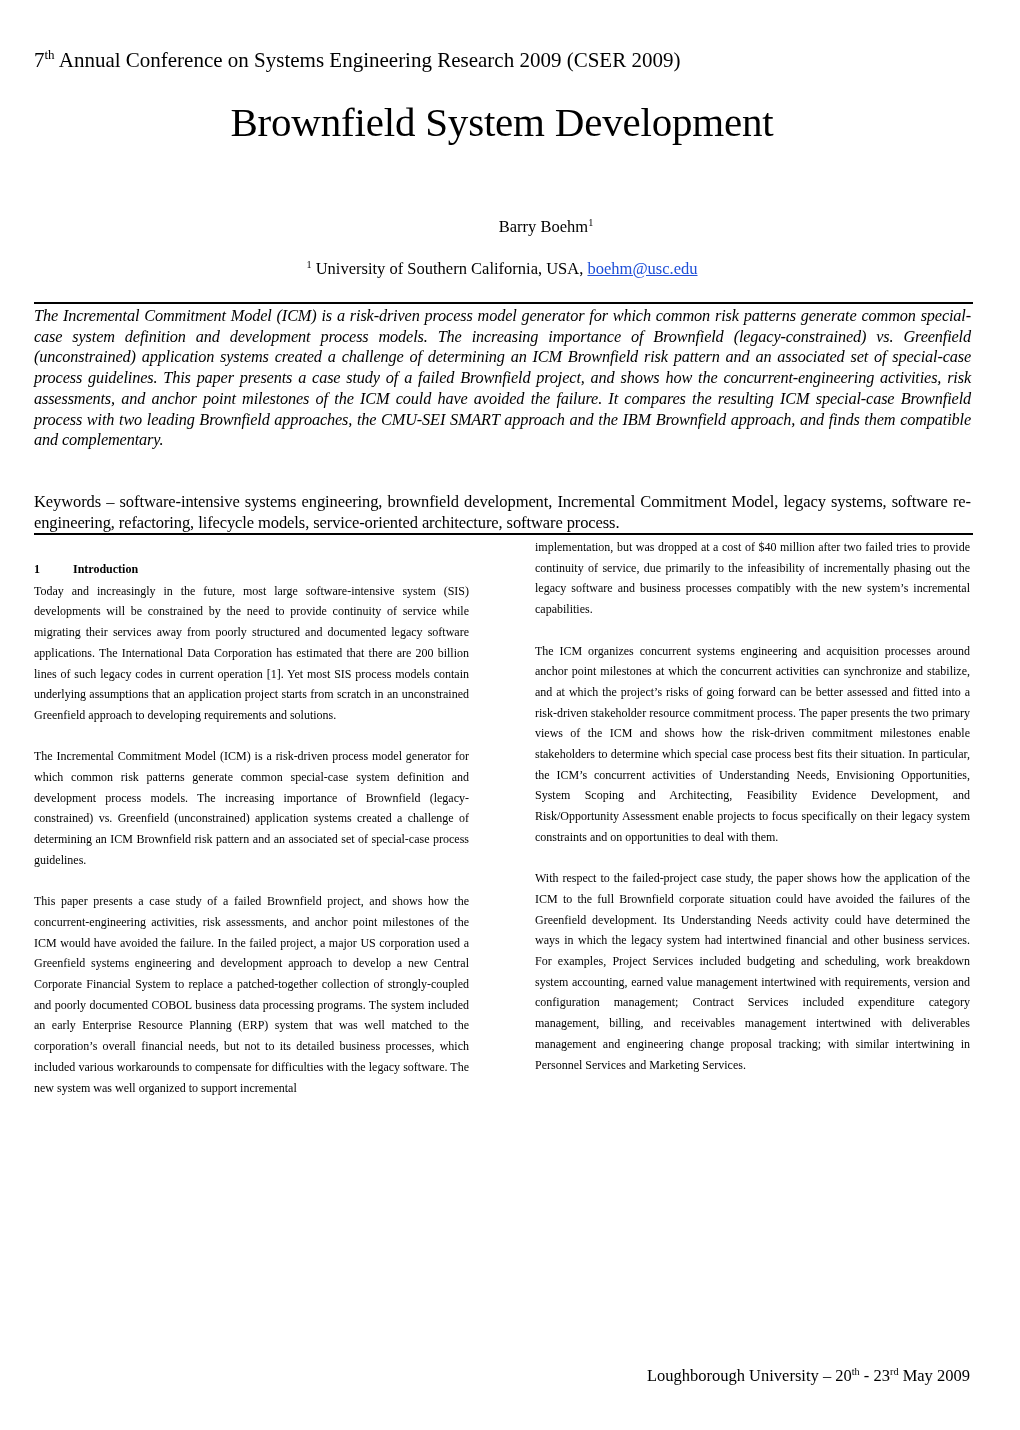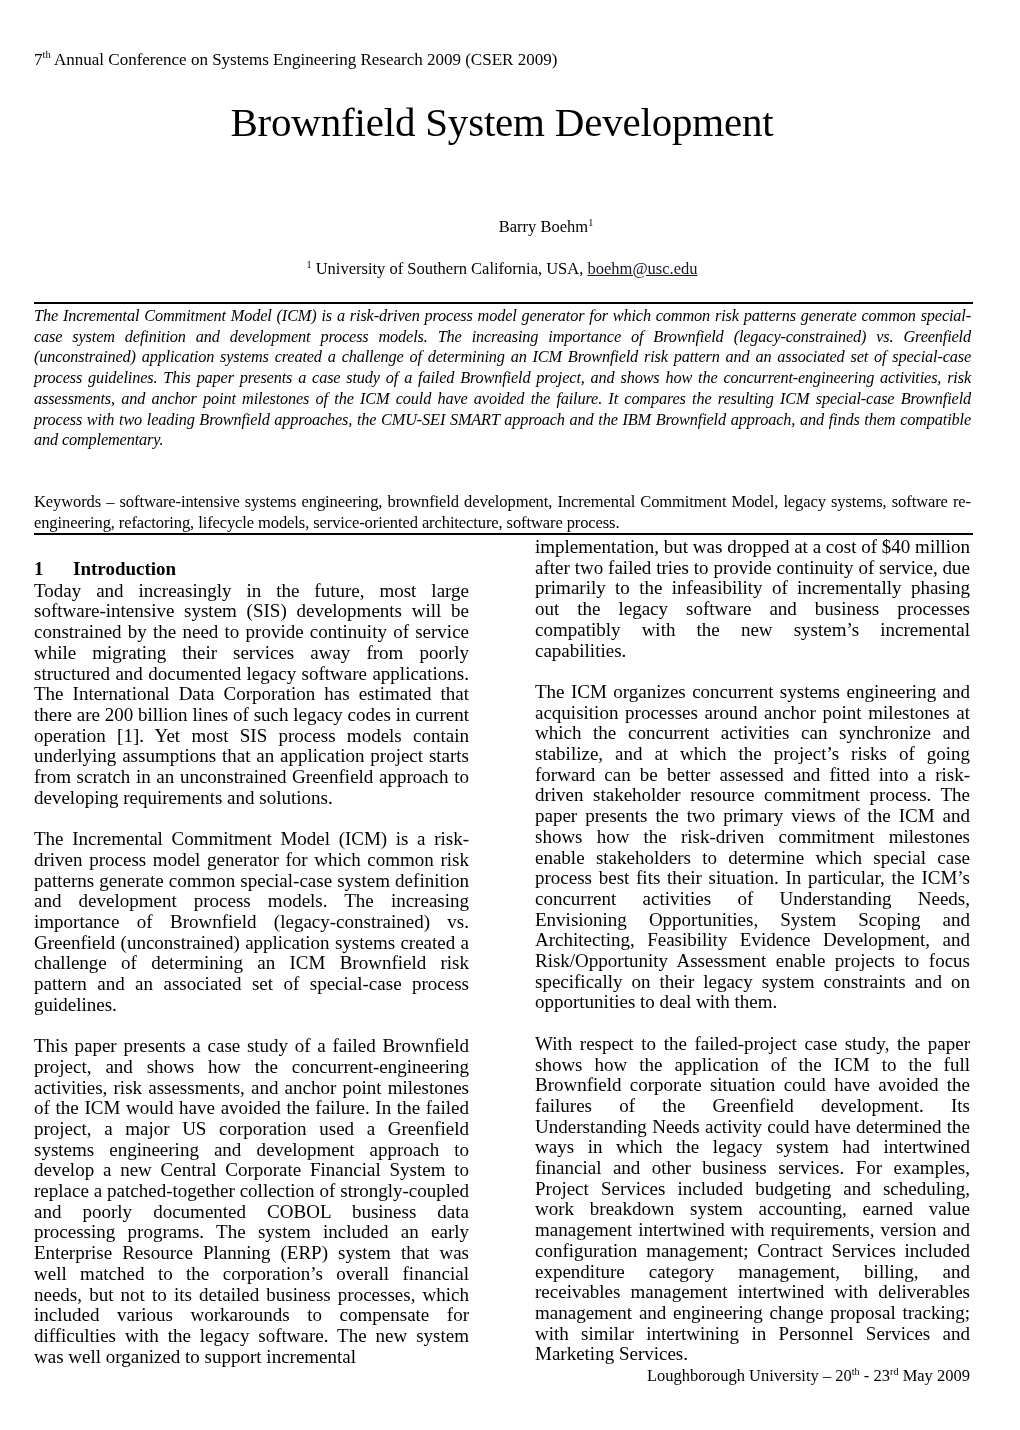--- a/index.html
+++ b/index.html
@@ -2,45 +2,45 @@
 <html><head>
   <meta charset="utf-8">
   <style>
     html, body { margin: 0; padding: 0; background: #ffffff; }
     body {
       width: 1020px; height: 1430px; position: relative; overflow: hidden;
       font-family: "Liberation Serif", "DejaVu Serif", serif; color: #000;
     }
     .abs { position: absolute; }
     .header-line {
-      left: 34px; top: 50px; font-size: 17px; line-height: 20px; white-space: nowrap;
+      left: 34px; top: 50px; font-size: 21px; line-height: 20px; white-space: nowrap;
     }
     sup { font-size: 0.62em; vertical-align: super; line-height: 0; }
     .title {
       left: 0; width: 1004px; top: 98px; text-align: center;
       font-size: 41px; line-height: 49px; letter-spacing: -0.2px;
     }
     .author {
       left: 0; width: 1004px; top: 217px; text-align: center; font-size: 16.5px; line-height: 20px; padding-left: 44px;
     }
     .affil {
       left: 0; width: 1004px; top: 259px; text-align: center; font-size: 16.5px; line-height: 20px;
     }
-    .affil a { color: #0f172a; text-decoration: underline; }
+    .affil a { color: #1d4ed8; text-decoration: underline; }
     .rule { left: 34px; width: 939px; height: 2px; background: #000; }
     .abstract-block {
       left: 34px; width: 937px; top: 306px; font-size: 16.3px; line-height: 20.7px;
     }
     .abstract-title { font-weight: bold; }
     .abstract-text { font-style: italic; text-align: justify; letter-spacing: -0.15px; }
     .keywords {
       left: 34px; width: 937px; top: 492px; font-size: 16.5px; line-height: 20.7px;
       text-align: justify; letter-spacing: -0.1px;
     }
-    .col { width: 435px; font-size: 19px; line-height: 20.7px; text-align: justify; }
+    .col { width: 435px; font-size: 12px; line-height: 20.7px; text-align: justify; }
     .col-left { left: 34px; top: 559px; }
     .col-right { left: 535px; top: 537px; }
     .section-head { font-weight: bold; margin: 0 0 1px 0; }
     .section-head .num { display: inline-block; width: 39px; }
     .para { margin: 0 0 20.7px 0; }
     .footer {
       right: 50px; top: 1366px; font-size: 16.5px; line-height: 20px; white-space: nowrap;
     }
   </style>
 </head>

